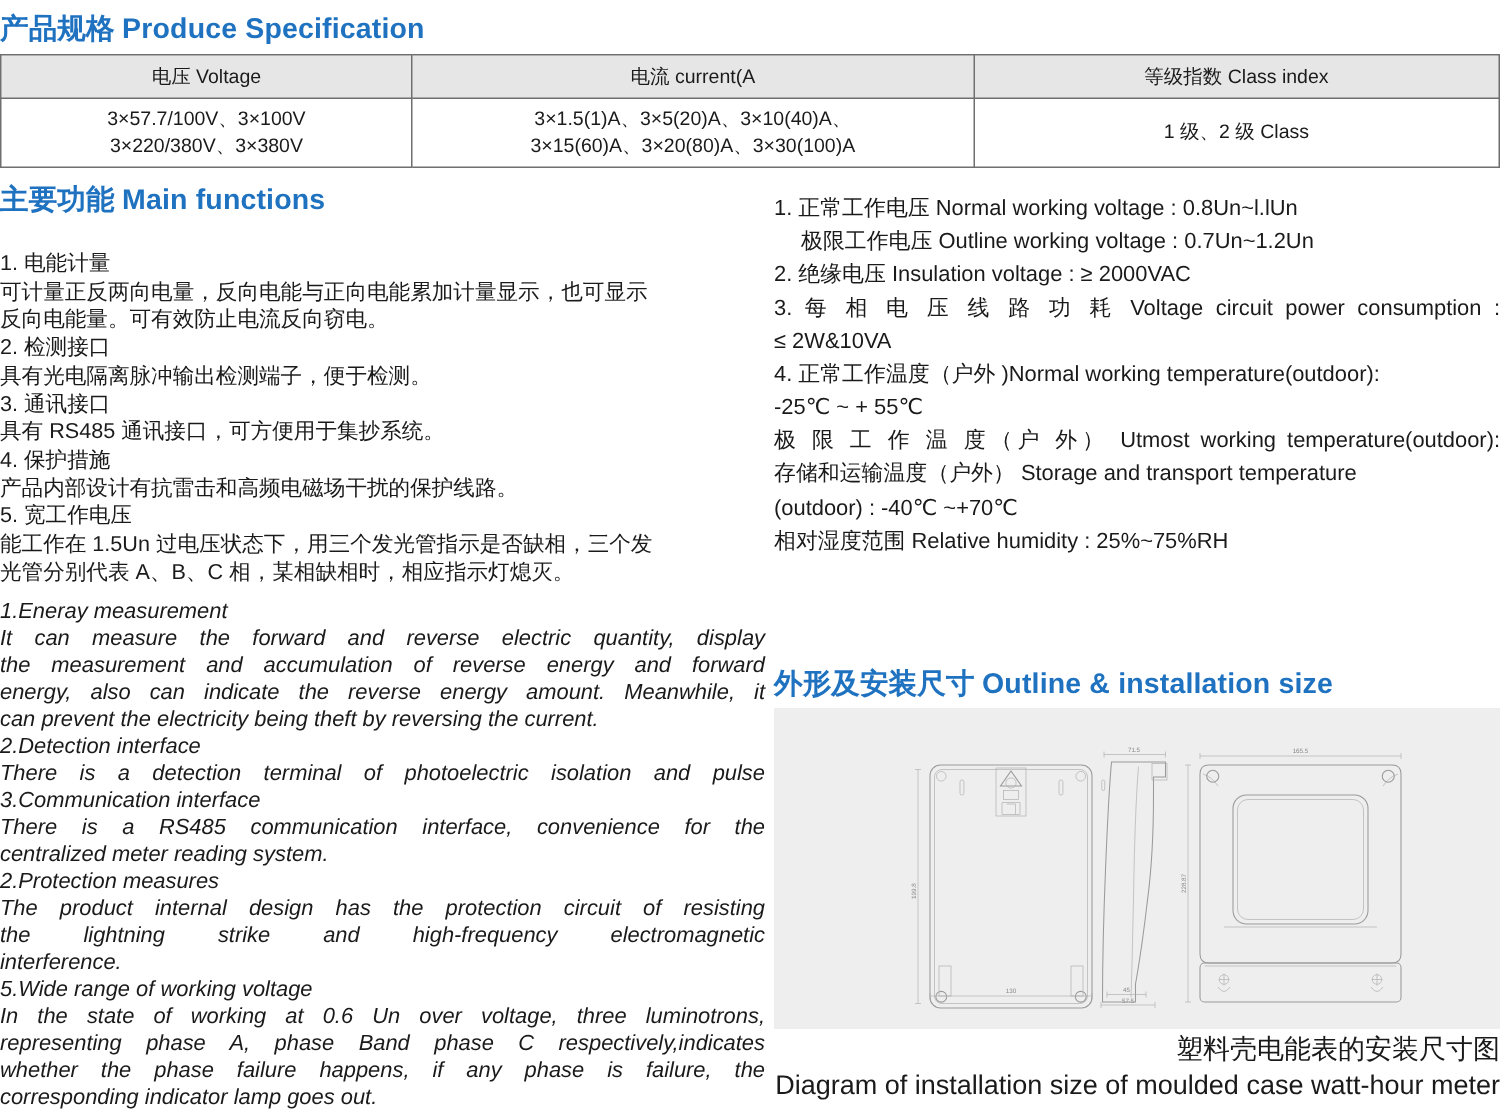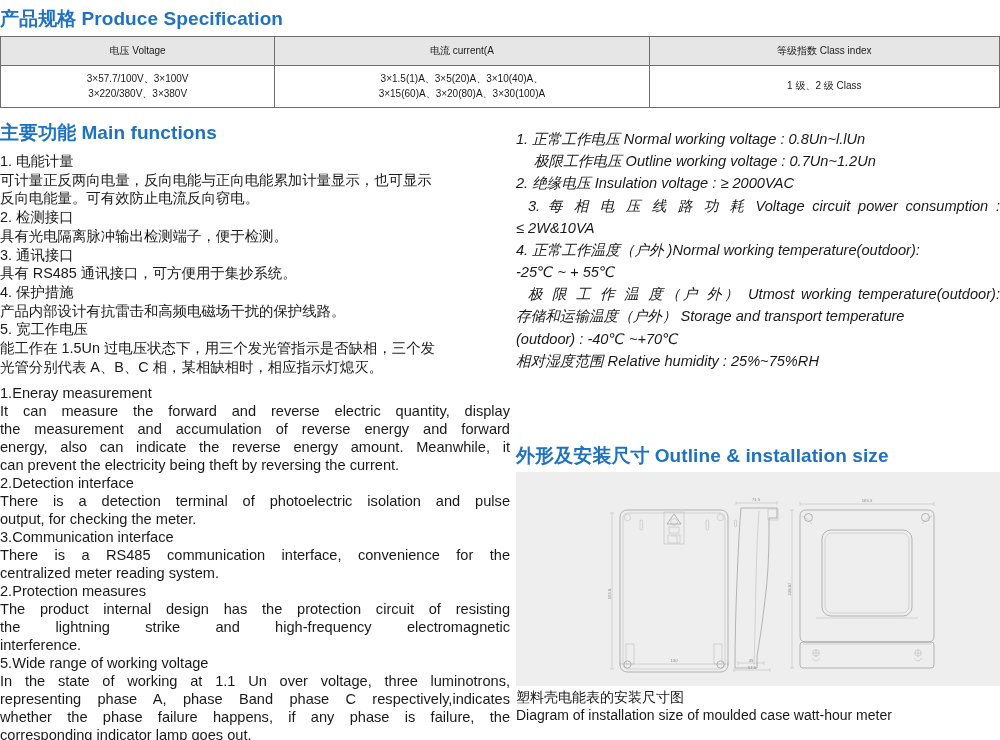--- a/index.html
+++ b/index.html
@@ -29,21 +29,21 @@
   
   .spec-wrap { position: absolute; left: 0; top: 36px; width: 1000px; }
   table.spec {
     width: 1000px;
     border-collapse: collapse;
     table-layout: fixed;
   }
   table.spec th, table.spec td {
     border: 1px solid #6f6f6f;
     text-align: center;
-    font-size: 10px;
+    font-size: 13px;
     line-height: 1.42;
     padding: 4px 18px;
   }
   table.spec th {
     background: #e6e6e6;
     font-weight: normal;
     height: 29px;
   }
   table.spec td { height: 42px; background: #fff; }
   table.spec td.multiline { line-height: 1.42; }
@@ -55,47 +55,47 @@
   .col-left  { position: absolute; left: 0;   top: 120px; width: 510px; }
   .col-right { position: absolute; left: 516px; top: 120px; width: 484px; }
 
   .body-text {
     font-size: 14.4px;
     line-height: 1.30;
     color: #1a1a1a;
   }
   .body-text .ln { display: block; white-space: nowrap; }
 
-  .block-cn { margin-top: 6px; }
+  .block-cn { margin-top: 21px; }
   .block-en { margin-top: 7px; font-size: 14.6px; line-height: 1.235; }
-  .block-en .ln { white-space: nowrap; }
+  .block-en .ln { white-space: nowrap; font-style: italic; }
   .just { text-align: justify; text-align-last: justify; white-space: normal; }
 
-  .tech { margin-top: 8px; font-size: 14.6px; line-height: 1.52; font-style: italic; }
+  .tech { margin-top: 8px; font-size: 14.6px; line-height: 1.52; }
   .tech .ln { display: block; }
   .tech .sub { padding-left: 18px; }
-  .spread { text-align: justify; text-align-last: justify; margin-left: 12px; }
+  .spread { text-align: justify; text-align-last: justify; }
 
   
   .outline-head { position: absolute; left: 516px; top: 443px; text-align: right; }
   .diagram-panel {
     position: absolute;
     left: 516px;
     top: 472px;
     width: 484px;
     height: 214px;
     background: #eeeeee;
   }
   .caption {
     position: absolute;
     left: 516px;
     top: 688px;
     width: 484px;
-    text-align: left;
-    font-size: 14px;
+    text-align: right;
+    font-size: 18px;
     line-height: 1.32;
     color: #1a1a1a;
   }
   .caption .ln { display: block; }
 
   svg { display: block; }
   .ln-stroke { fill: none; stroke: #9a9a9a; stroke-width: 0.7; }
   .ln-thin   { fill: none; stroke: #b4b4b4; stroke-width: 0.5; }
   .dim-line  { fill: none; stroke: #a8a8a8; stroke-width: 0.4; }
   .dim-txt   { font-family: "Liberation Sans", sans-serif; font-size: 4.2px; fill: #8a8a8a; }
@@ -171,36 +171,35 @@
       <div>
         <span class="ln">1.Eneray measurement</span>
         <span class="ln just">It can measure the forward and reverse electric quantity, display</span>
         <span class="ln just">the measurement and accumulation of reverse energy and forward</span>
         <span class="ln just">energy, also can indicate the reverse energy amount. Meanwhile, it</span>
         <span class="ln">can prevent the electricity being theft by reversing the current.</span>
       </div>
       <div>
         <span class="ln">2.Detection interface</span>
         <span class="ln just">There is a detection terminal of photoelectric isolation and pulse</span>
-        <span class="ln">output, for checking the meter.</span>
       </div>
       <div>
         <span class="ln">3.Communication interface</span>
         <span class="ln just">There is a RS485 communication interface, convenience for the</span>
         <span class="ln">centralized meter reading system.</span>
       </div>
       <div>
         <span class="ln">2.Protection measures</span>
         <span class="ln just">The product internal design has the protection circuit of resisting</span>
         <span class="ln just">the lightning strike and high-frequency electromagnetic</span>
         <span class="ln">interference.</span>
       </div>
       <div>
         <span class="ln">5.Wide range of working voltage</span>
-        <span class="ln just">In the state of working at 1.1 Un over voltage, three luminotrons,</span>
+        <span class="ln just">In the state of working at 0.6 Un over voltage, three luminotrons,</span>
         <span class="ln just">representing phase A, phase Band phase C respectively,indicates</span>
         <span class="ln just">whether the phase failure happens, if any phase is failure, the</span>
         <span class="ln">corresponding indicator lamp goes out.</span>
       </div>
     </div>
   </div>
 
   <div class="col-right">
 
 

